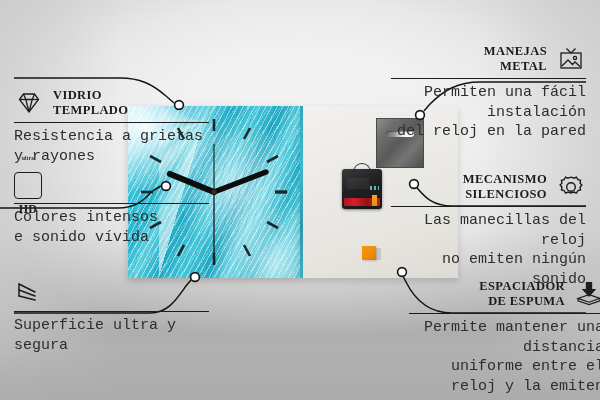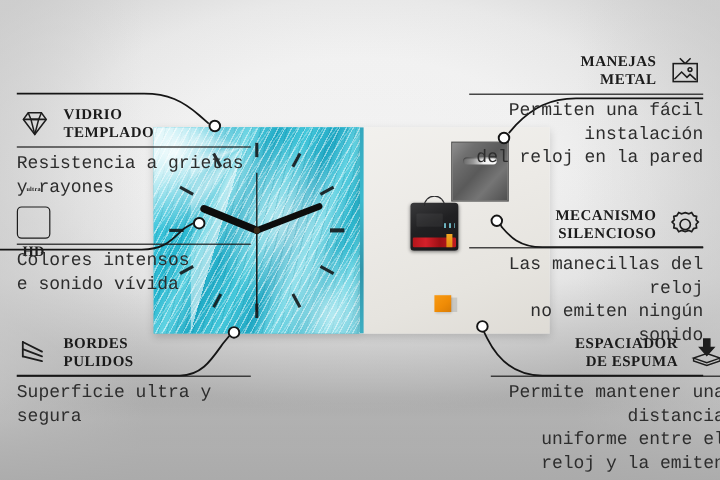--- a/index.html
+++ b/index.html
@@ -381,22 +381,20 @@
   <div class="feat left" id="f-bordes">
     <div class="hd">
       <svg class="ico" viewBox="0 0 30 28">
         <g stroke="#1d1d1d" stroke-width="1.5" stroke-linecap="round">
           <line x1="5" y1="5" x2="21" y2="13"></line>
           <line x1="5" y1="11" x2="21" y2="17"></line>
           <line x1="5" y1="17" x2="21" y2="21"></line>
           <line x1="5" y1="5" x2="5" y2="17"></line>
         </g>
       </svg>
-      <div class="ttl">BORDES
-PULIDOS</div>
     </div>
     <div class="rule"></div>
     <div class="sub">Superficie ultra y segura</div>
   </div>
 
   <div class="feat right" id="f-manejas">
     <div class="hd">
       <div class="ttl">MANEJAS
 METAL</div>
       <svg class="ico" viewBox="0 0 30 28">

